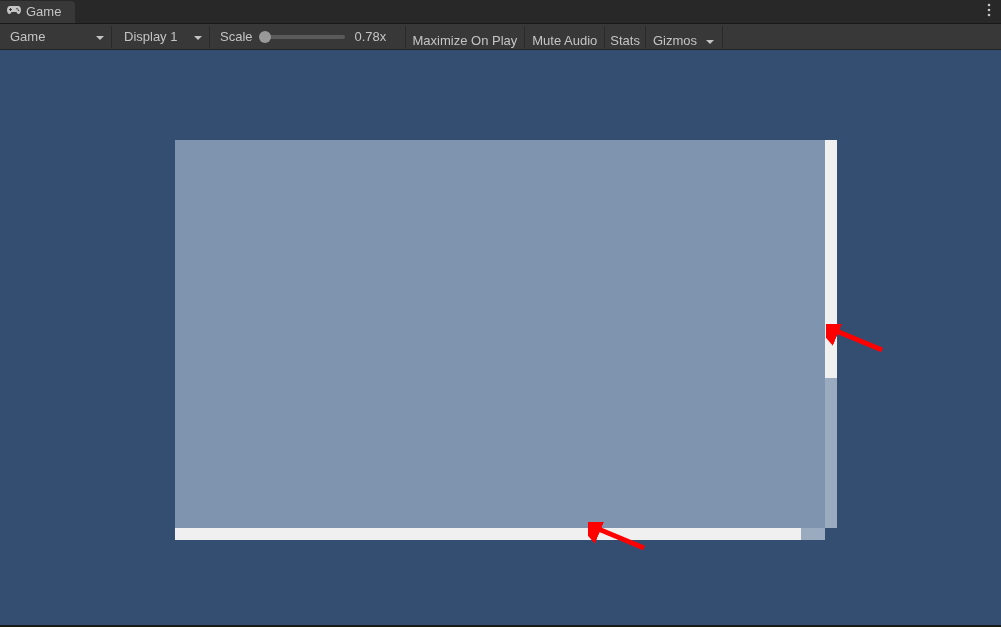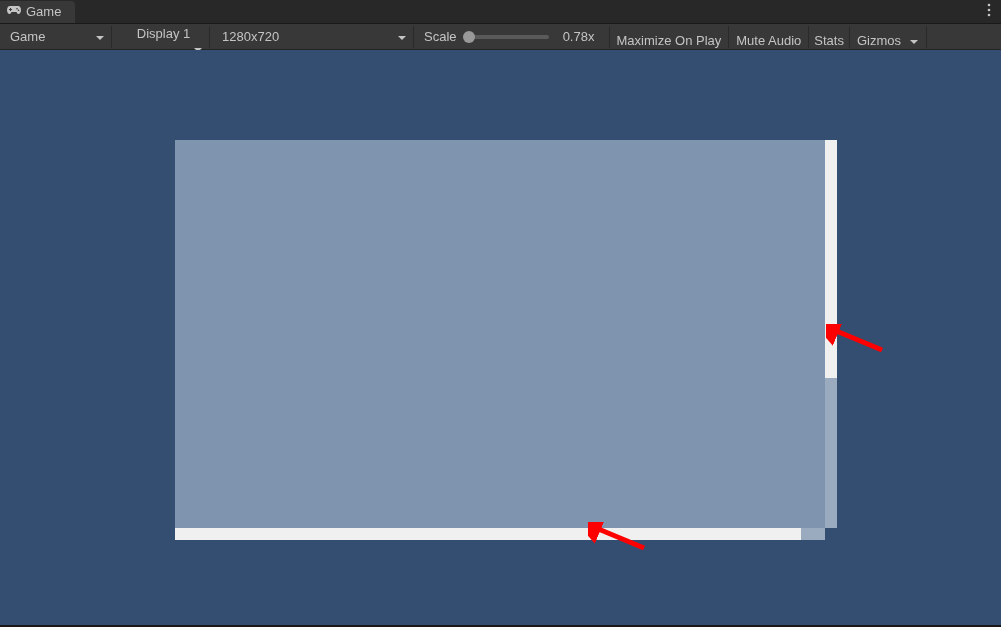--- a/index.html
+++ b/index.html
@@ -58,21 +58,21 @@
       cursor: pointer;
       color: #c4c4c4;
       border-right: 1px solid #2a2a2a;
     }
     .dropdown .chevron {
       margin-left: auto;
       padding-left: 8px;
     }
     .chevron svg { width: 10px; height: 6px; }
     .dd-game { width: 110px; }
-    .dd-display { width: 94px; flex-direction: column; }
+    .dd-display { width: 94px; }
     .dd-res { width: 200px; }
     .scale-label { padding: 0 6px 0 8px; text-align: right; }
     .slider-wrap {
       display: flex;
       align-items: center;
       gap: 10px;
       padding-right: 10px;
       border-right: 1px solid #2a2a2a;
       height: 22px;
     }
@@ -86,21 +86,21 @@
     }
     .slider-thumb {
       position: absolute;
       left: 0px;
       top: -4px;
       width: 12px;
       height: 12px;
       border-radius: 50%;
       background: #999;
     }
-    .slider-value { min-width: 40px; text-align: center; }
+    .slider-value { min-width: 40px; text-align: left; }
     .tbtn {
       height: 22px;
       padding: 0 7px;
       display: flex;
       align-items: flex-end;
       border-right: 1px solid #2a2a2a;
       cursor: pointer;
       white-space: nowrap;
     }
     .tbtn.small { padding: 0 5px; }
@@ -191,28 +191,20 @@
   <div class="dropdown dd-game">
     <span>Game</span>
     <span class="chevron">
       <svg viewBox="0 0 10 6" fill="#c4c4c4">
           <path d="M1 1 L5 5 L9 1 Z"></path>
         </svg>
     </span>
   </div>
   <div class="dropdown dd-display">
     <span>Display 1</span>
-    <span class="chevron">
-      <svg viewBox="0 0 10 6" fill="#c4c4c4">
-          <path d="M1 1 L5 5 L9 1 Z"></path>
-        </svg>
-    </span>
-  </div>
-  <div class="dropdown dd-res">
-    <span>1280x720</span>
     <span class="chevron">
       <svg viewBox="0 0 10 6" fill="#c4c4c4">
           <path d="M1 1 L5 5 L9 1 Z"></path>
         </svg>
     </span>
   </div>
   <span class="scale-label">Scale</span>
   <div class="slider-wrap">
     <div class="slider">
       <div class="slider-thumb"></div>

